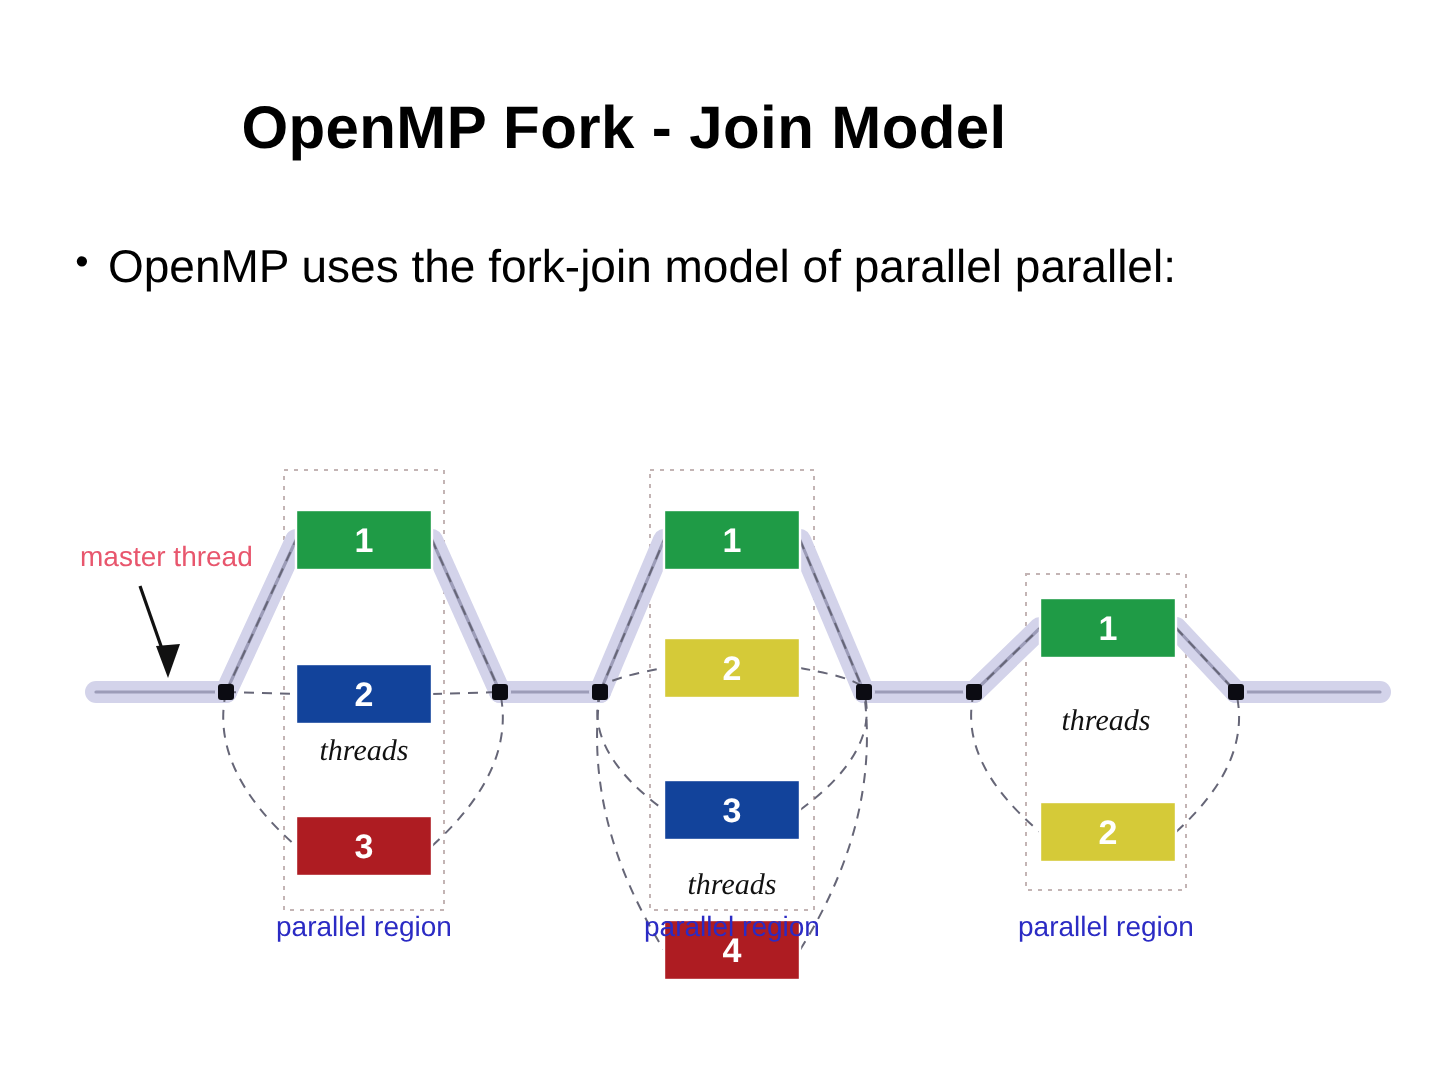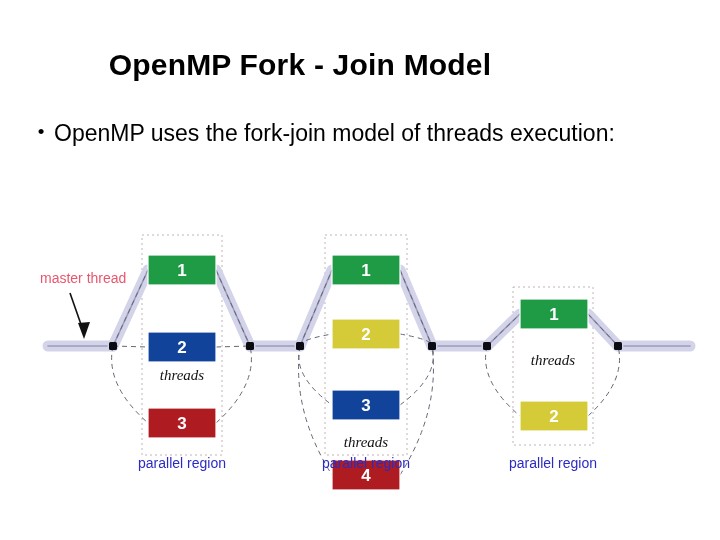--- a/index.html
+++ b/index.html
@@ -10,21 +10,21 @@
   #slide {
     position: relative;
     width: 720px;
     height: 540px;
     background: #ffffff;
     overflow: hidden;
     font-family: "Liberation Sans", sans-serif;
   }
   #slide-title {
     position: absolute;
-    left: 0;
+    left: 12px;
     top: 48px;
     width: 600px;
     text-align: center;
     font-size: 30px;
     font-weight: bold;
     color: #000000;
     letter-spacing: 0.2px;
   }
   #bullet-list {
     position: absolute;
@@ -90,21 +90,21 @@
 </head>
 <body>
 
 <div id="slide">
 
   <div id="slide-title">OpenMP Fork - Join Model</div>
 
   <div id="bullet-list">
     <div class="bullet-row">
       <span class="bullet-mark">•</span>
-      <span class="bullet-text">OpenMP uses the fork-join model of threads execution:</span>
+      <span class="bullet-text">OpenMP uses the fork-join model of parallel parallel:</span>
     </div>
   </div>
 
   <div id="diagram-wrap">
     <svg id="diagram-svg" viewBox="0 0 720 290">
       <g id="svg-root">
           <g>
             <line x1="48" y1="131" x2="113" y2="131" stroke="#d3d3ea" stroke-width="11" stroke-linecap="round"></line>
             <line x1="48" y1="131" x2="113" y2="131" stroke="#8a8aa8" stroke-width="1.6" stroke-linecap="round" opacity="0.75"></line>
           </g>

